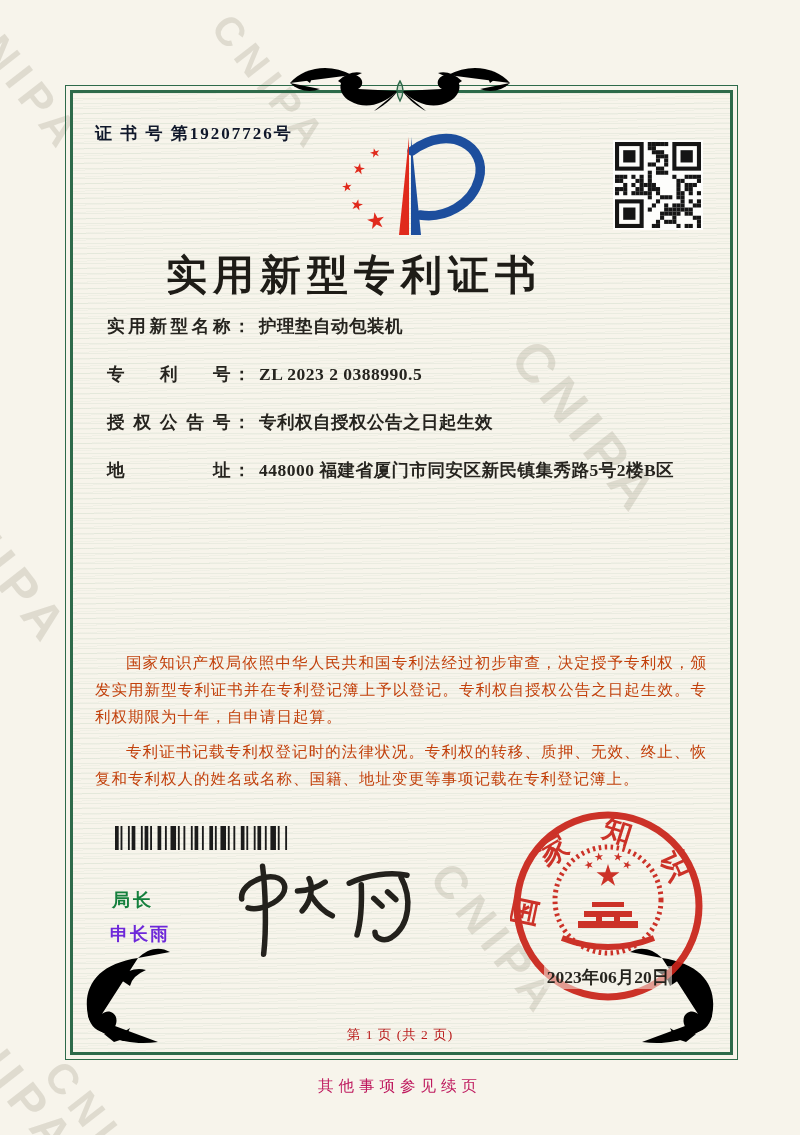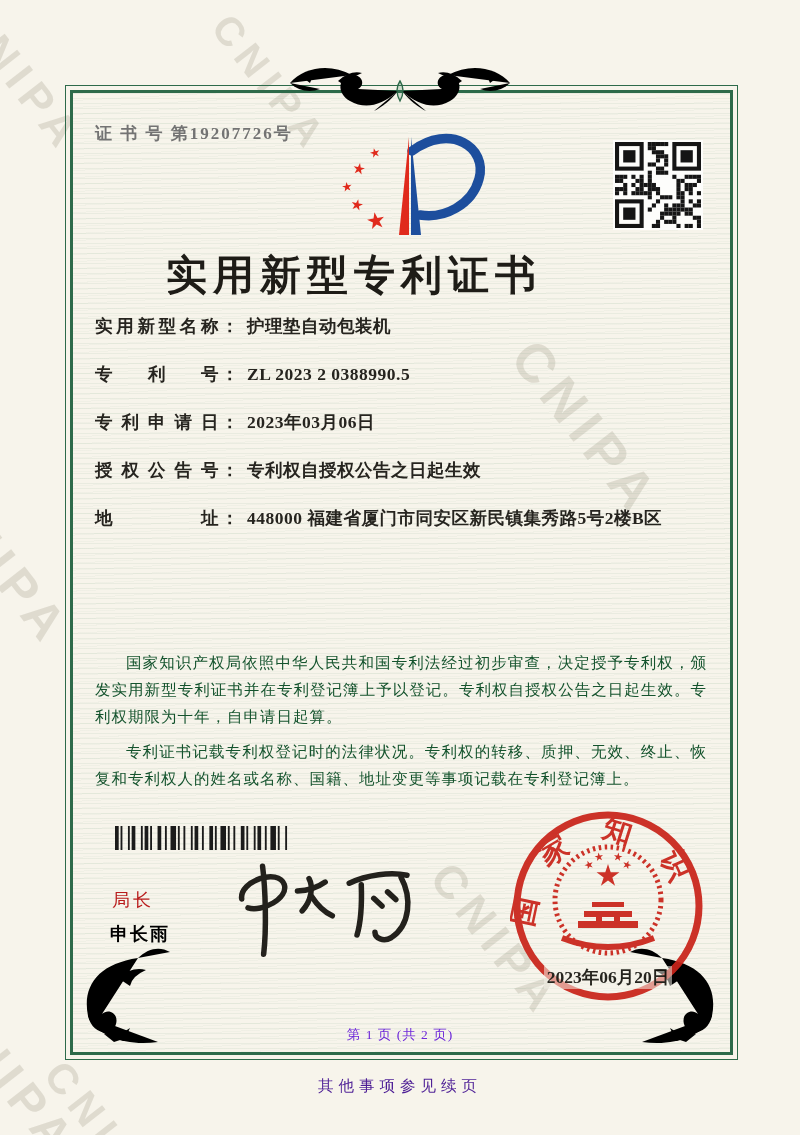--- a/index.html
+++ b/index.html
@@ -19,59 +19,59 @@
       background:
         repeating-linear-gradient(180deg, rgba(110,160,125,0.10) 0px, rgba(110,160,125,0.10) 1px, rgba(0,0,0,0) 1px, rgba(0,0,0,0) 5px),
         repeating-linear-gradient(177deg, rgba(110,160,125,0.05) 0px, rgba(110,160,125,0.05) 1px, rgba(0,0,0,0) 1px, rgba(0,0,0,0) 7px);}
 
   .orn{position:absolute;pointer-events:none;}
   .orn path{stroke:#2d6a4a;stroke-width:2.2;fill:none;stroke-linecap:round;}
   .orn path.fl{fill:#35775433;stroke-width:1.4;}
 
   
   #cert-no{position:absolute;left:95px;top:122px;font-size:17px;font-weight:600;
-      letter-spacing:2px;color:#737373;}
+      letter-spacing:2px;color:#0f172a;}
   #logo{position:absolute;left:328px;top:131px;}
   #qr{position:absolute;left:613px;top:140px;background:#fdfdfb;padding:2px;}
 
   #title{position:absolute;left:0;top:248px;width:708px;text-align:center;
       font-size:41px;font-weight:bold;letter-spacing:6px;color:#1e1c17;}
 
   
   #fields{position:absolute;left:95px;top:314px;width:612px;}
   .field-row{height:48px;font-size:17.5px;font-weight:600;letter-spacing:0.5px;
       white-space:nowrap;color:#26241f;}
-  .row-label{display:inline-block;width:124px;text-align:justify;text-align-last:justify;vertical-align:top;}
+  .row-label{display:inline-block;width:124px;text-align:justify;text-align-last:justify;vertical-align:top;margin-left:12px;}
   .row-colon{display:inline-block;margin-left:2px;}
   .row-value{margin-left:8px;}
   .half-cell{display:inline-block;}
   .half-cell .row-label2{display:inline-block;width:110px;text-align:justify;text-align-last:justify;}
   #row-grant{white-space:nowrap;}
   #grant-no-cell{margin-left:58px;}
 
   
   #paras{position:absolute;left:95px;top:649px;width:612px;font-size:15.5px;
-      line-height:27px;text-align:justify;letter-spacing:1px;color:#14532d;}
+      line-height:27px;text-align:justify;letter-spacing:1px;color:#c2410c;}
   #paras p{margin:0 0 8px 0;text-indent:2em;}
 
   
   #barcode{position:absolute;left:115px;top:826px;}
   #sig-title{position:absolute;left:112px;top:888px;font-family:"Liberation Sans","DejaVu Sans",sans-serif;
-      font-size:18px;font-weight:normal;letter-spacing:3px;color:#b91c1c;}
+      font-size:18px;font-weight:bold;letter-spacing:3px;color:#15803d;}
   #sig-name{position:absolute;left:110px;top:922px;font-family:"Liberation Sans","DejaVu Sans",sans-serif;
-      font-size:18px;font-weight:bold;letter-spacing:2px;color:#000000;}
+      font-size:18px;font-weight:bold;letter-spacing:2px;color:#6d28d9;}
   #signature{position:absolute;left:222px;top:856px;transform:rotate(-2deg);}
   #signature path{stroke:#23211c;stroke-width:5.5;fill:none;stroke-linecap:round;stroke-linejoin:round;}
 
   #seal{position:absolute;left:510px;top:808px;opacity:0.93;}
 
   #page-num{position:absolute;left:0;top:1026px;width:800px;text-align:center;
-      font-size:13.5px;letter-spacing:1px;color:#6d28d9;}
+      font-size:13.5px;letter-spacing:1px;color:#b91c1c;}
   #foot-note{position:absolute;left:0;top:1076px;width:800px;text-align:center;
-      font-size:15.5px;letter-spacing:5px;color:#4c1d95;}
+      font-size:15.5px;letter-spacing:5px;color:#be185d;}
 </style>
 </head>
 <body>
 
 <div id="page">
 
   <svg width="0" height="0" style="position:absolute">
     <defs>
       <path id="star" d="M0,-1 L0.225,-0.309 L0.951,-0.309 L0.363,0.118 L0.588,0.809 L0,0.382 L-0.588,0.809 L-0.363,0.118 L-0.951,-0.309 L-0.225,-0.309 Z"></path>
       <g id="orn-half">
@@ -269,23 +269,20 @@
   <div id="title">实用新型专利证书</div>
 
   <div id="fields">
     <div class="field-row">
       <span class="row-label">实用新型名称</span><span class="row-colon">：</span><span class="row-value">护理垫自动包装机</span>
     </div>
     <div class="field-row">
       <span class="row-label">专利号</span><span class="row-colon">：</span><span class="row-value">ZL 2023 2 0388990.5</span>
     </div>
     <div class="field-row">
-      <span class="row-label">专利申请日</span><span class="row-colon">：</span><span class="row-value">2023年03月06日</span>
-    </div>
-    <div class="field-row">
       <span class="row-label">授权公告号</span><span class="row-colon">：</span><span class="row-value">专利权自授权公告之日起生效</span>
     </div>
     <div class="field-row">
       <span class="row-label">地址</span><span class="row-colon">：</span><span class="row-value">448000 福建省厦门市同安区新民镇集秀路5号2楼B区</span>
     </div>
   </div>
 
   <div id="paras">
     <p>国家知识产权局依照中华人民共和国专利法经过初步审查，决定授予专利权，颁发实用新型专利证书并在专利登记簿上予以登记。专利权自授权公告之日起生效。专利权期限为十年，自申请日起算。</p>
     <p>专利证书记载专利权登记时的法律状况。专利权的转移、质押、无效、终止、恢复和专利权人的姓名或名称、国籍、地址变更等事项记载在专利登记簿上。</p>

